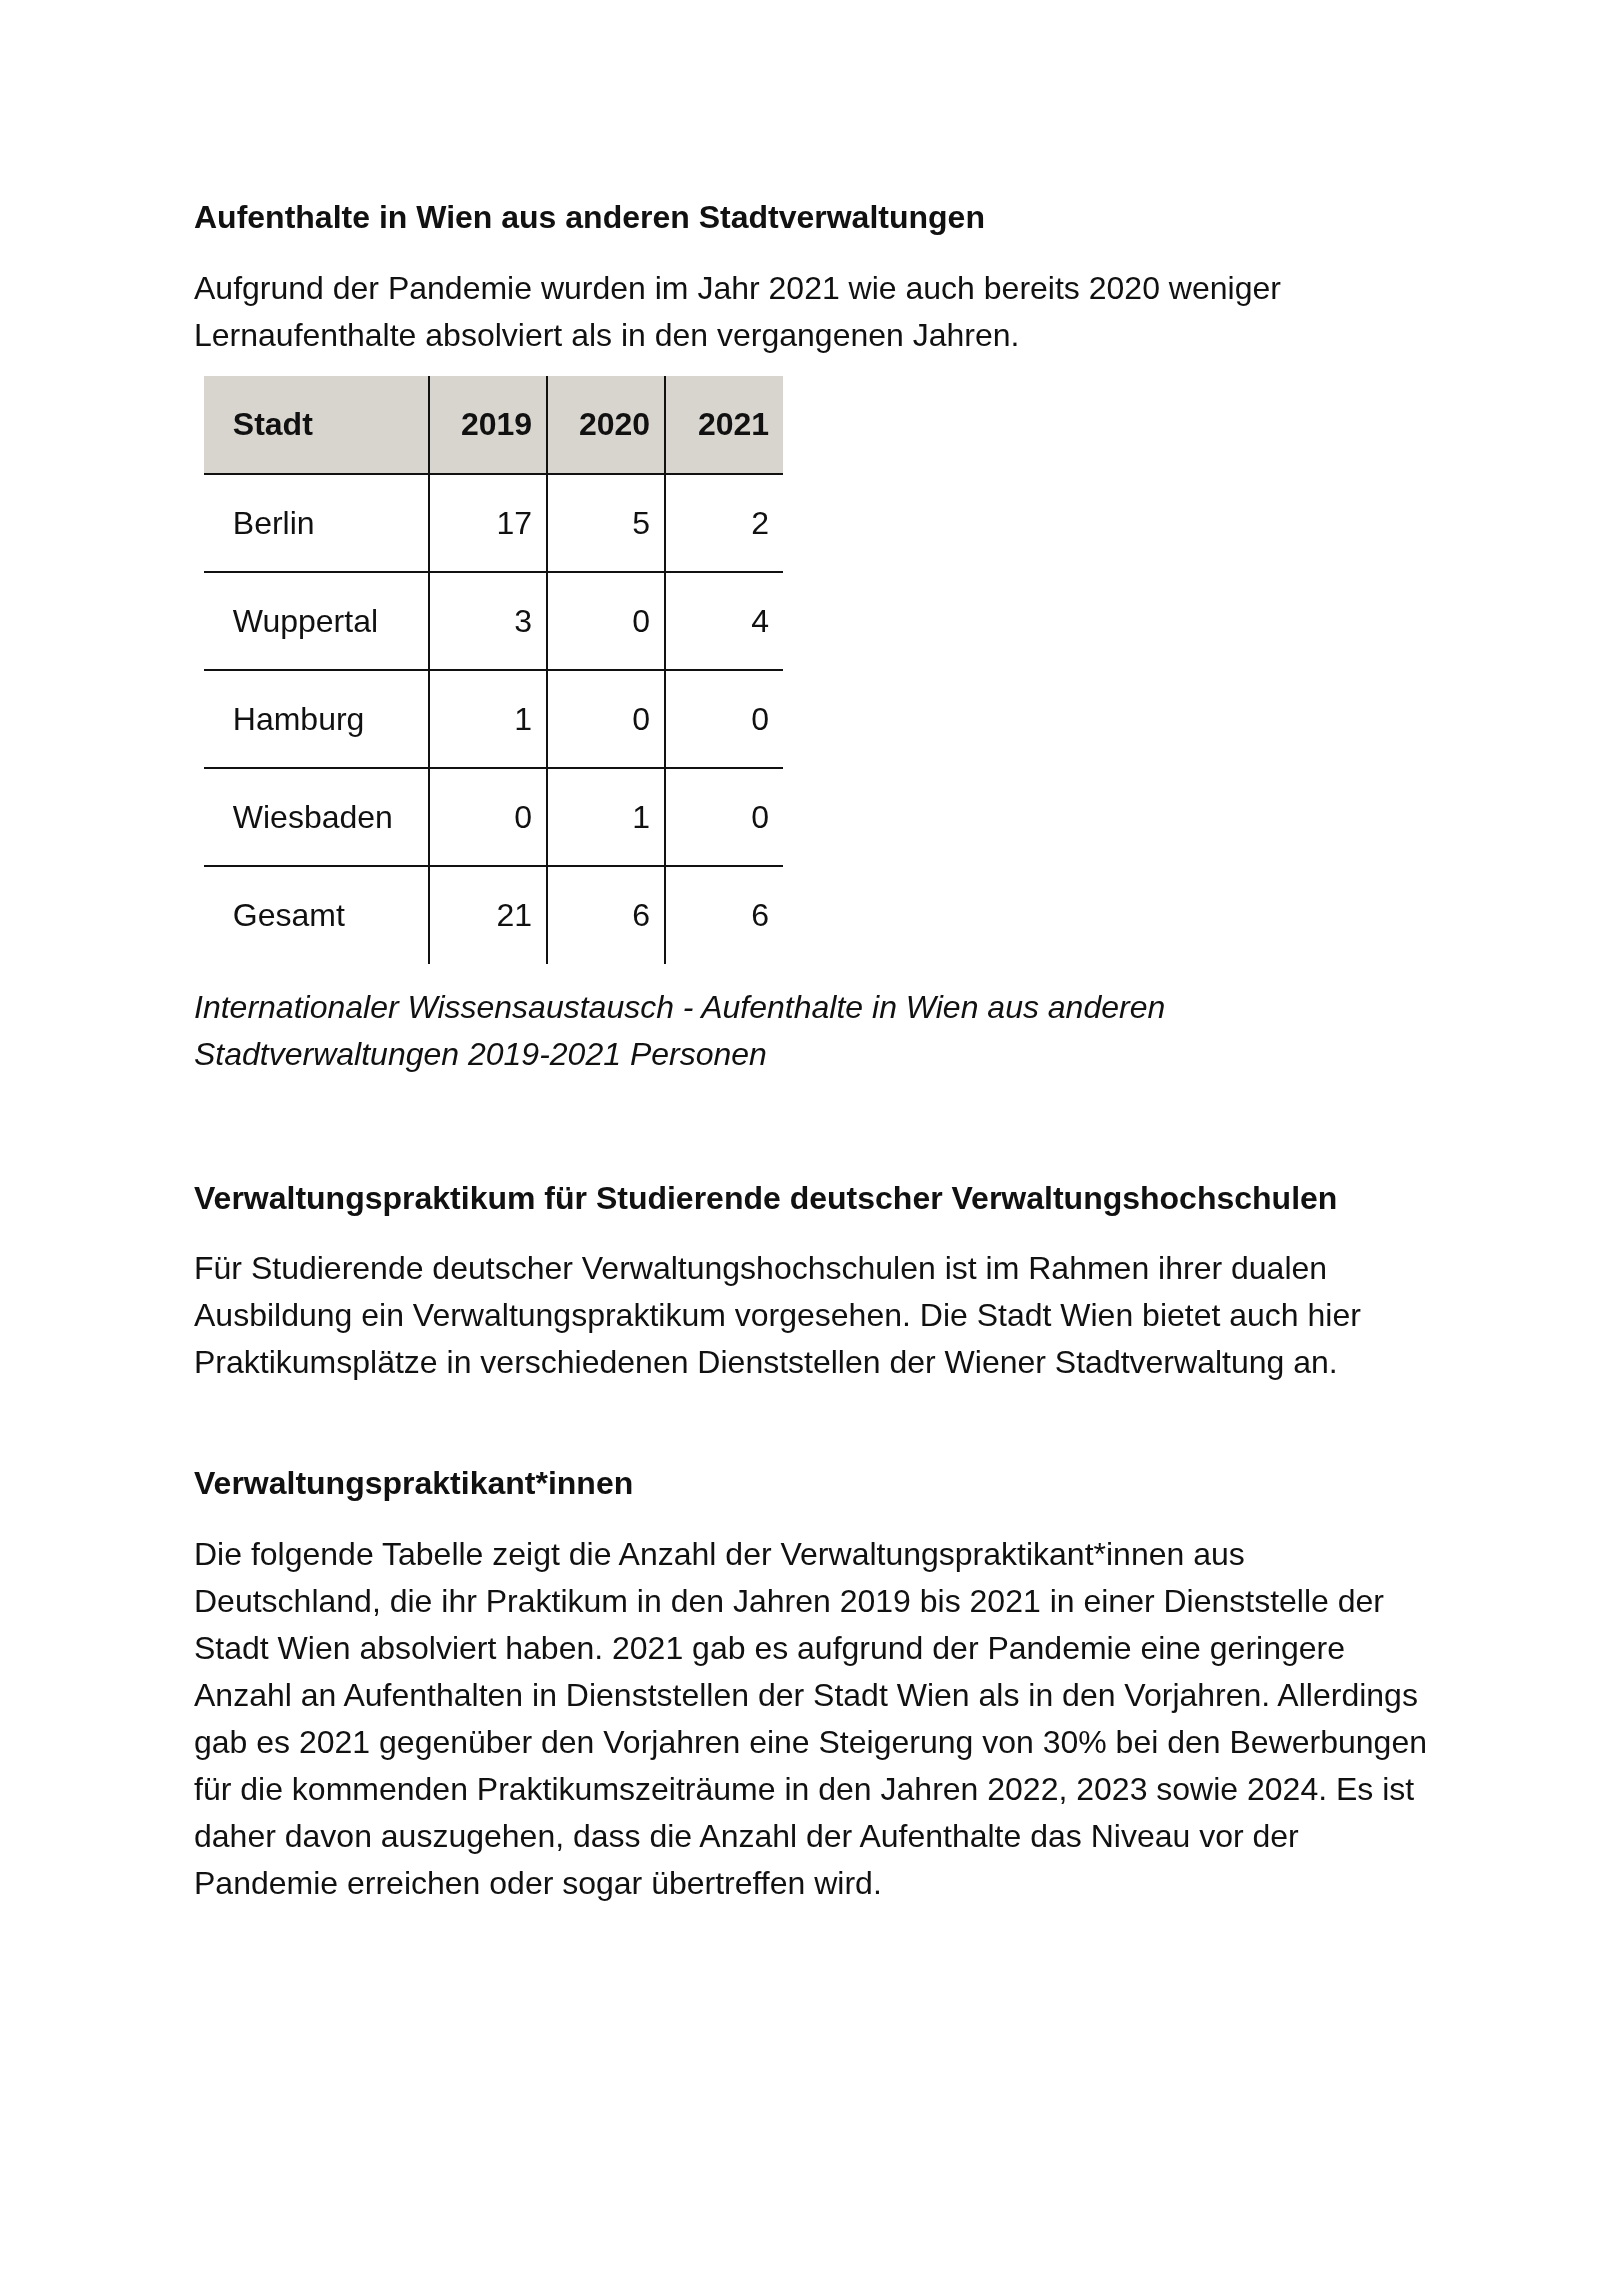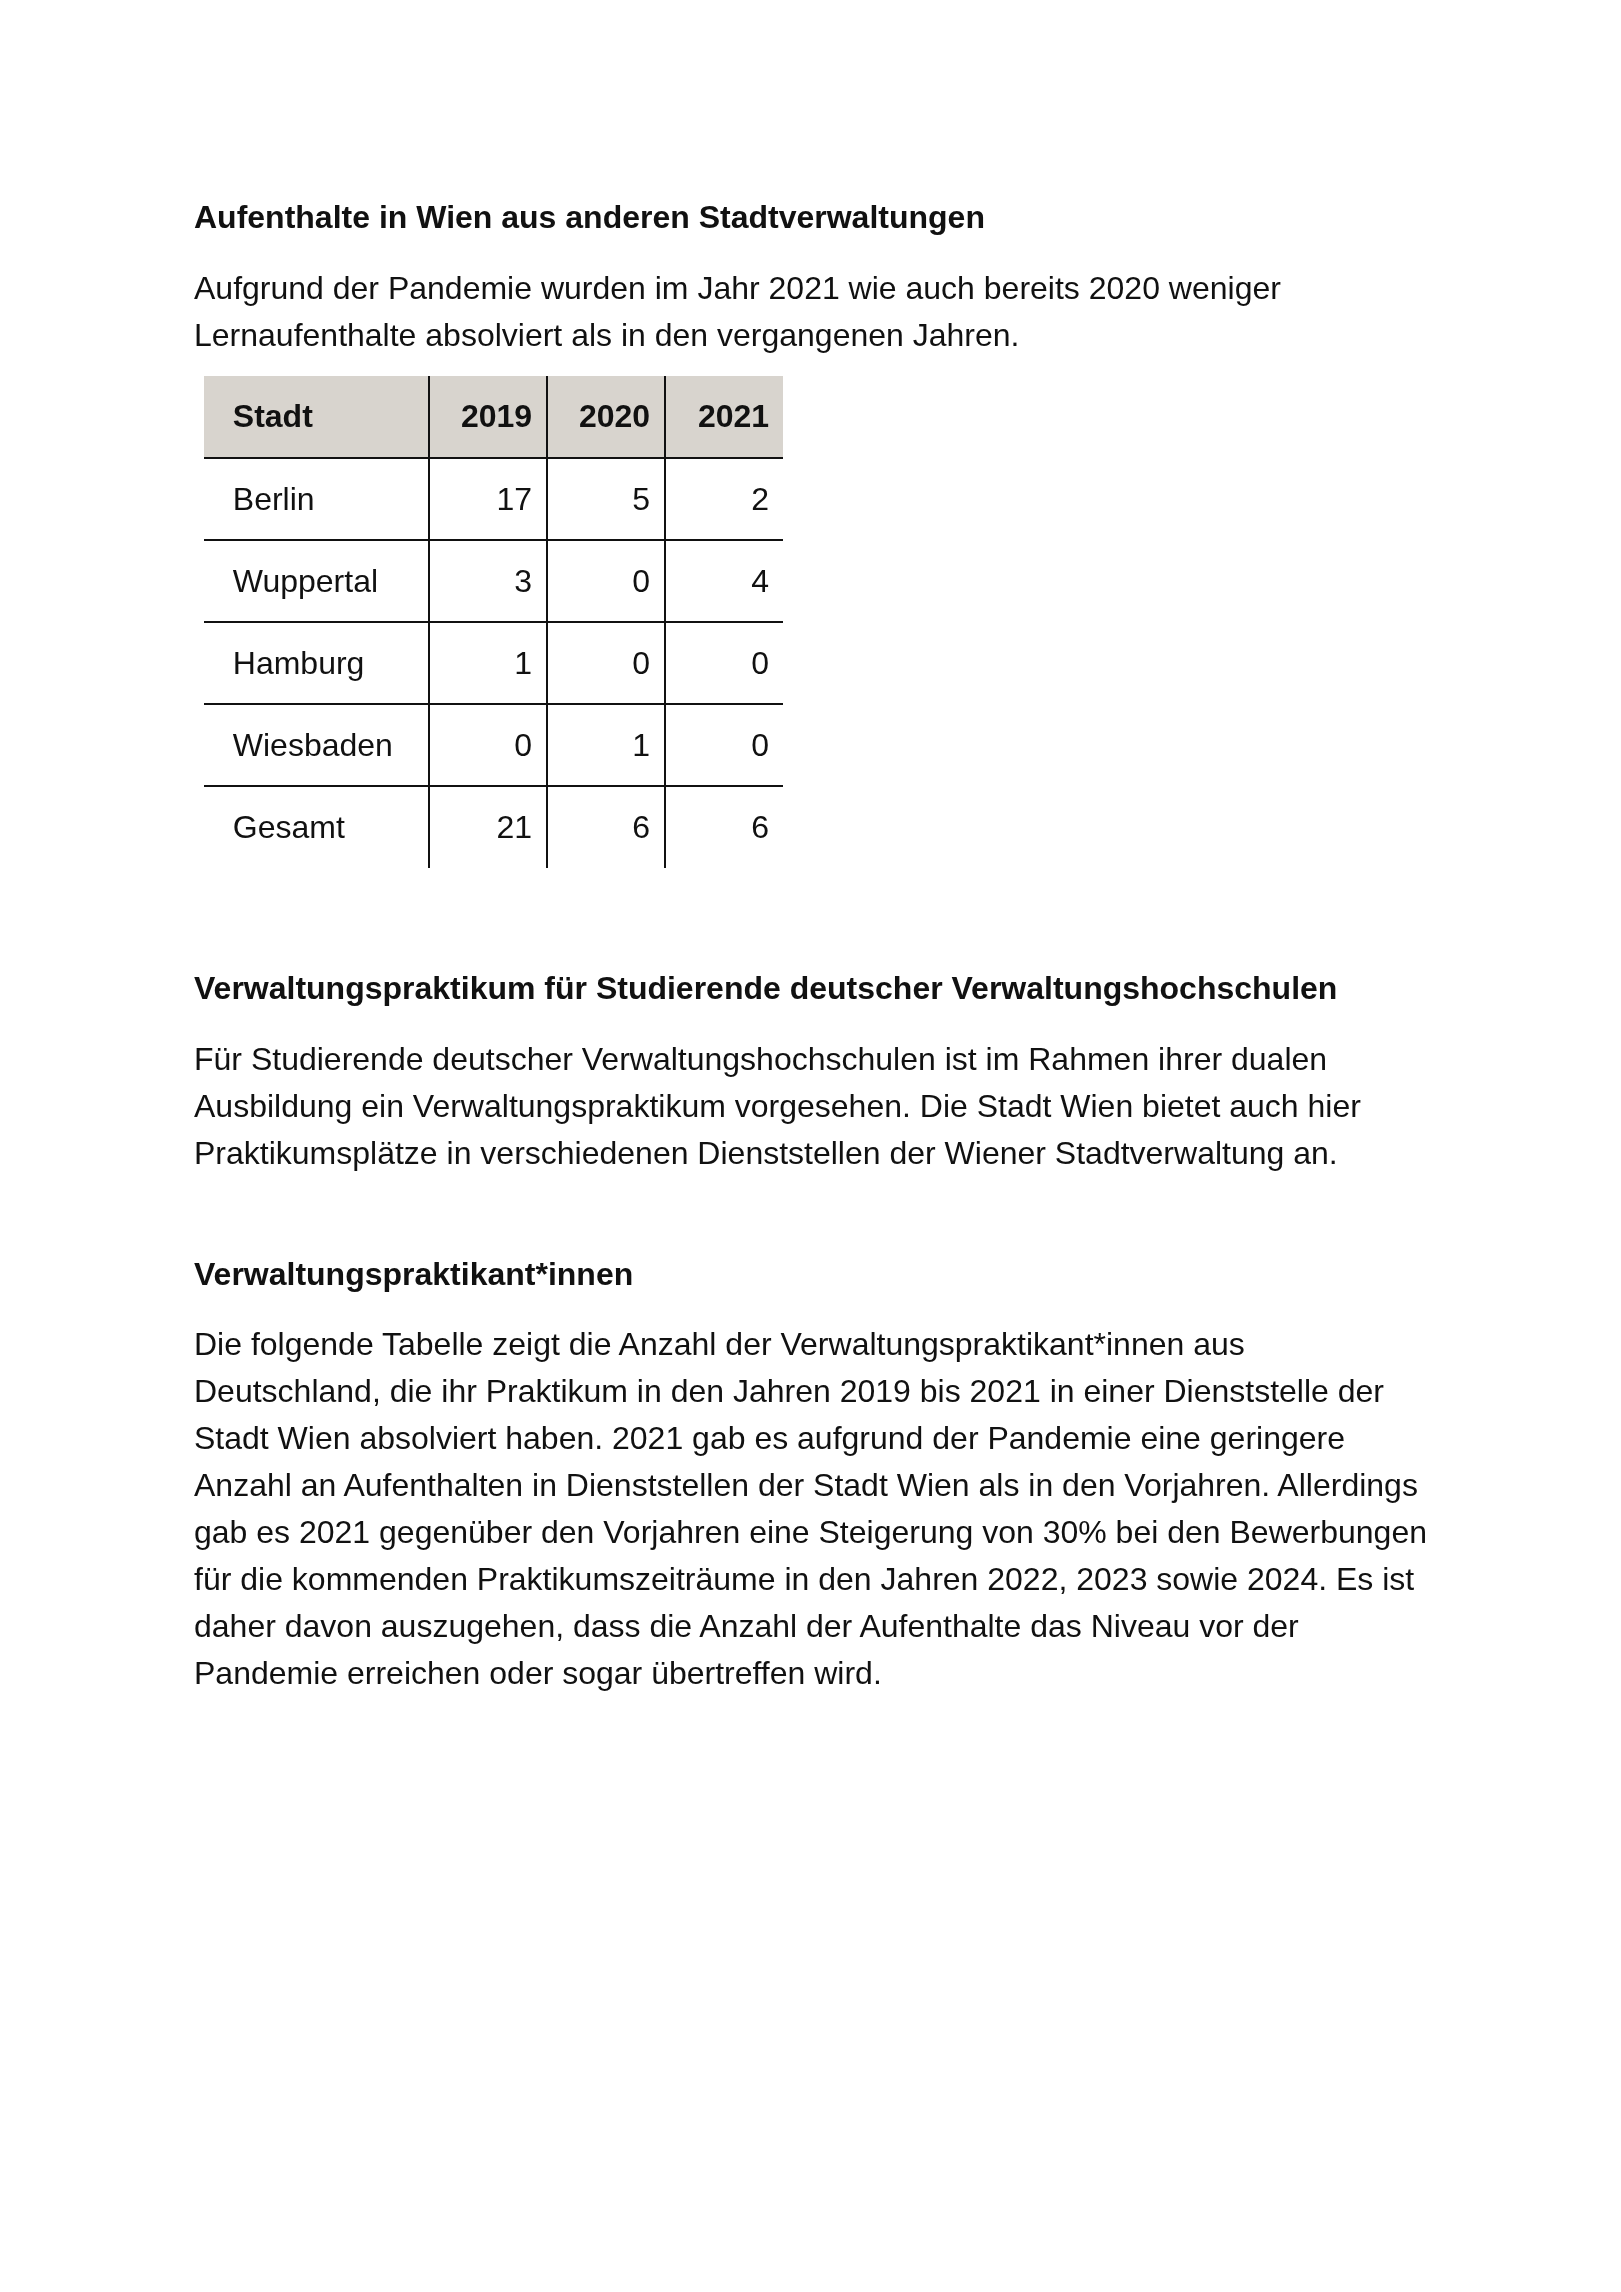--- a/index.html
+++ b/index.html
@@ -30,21 +30,21 @@
     margin-top: 23.5px;
   }
   table.data-table {
     border-collapse: collapse;
     table-layout: fixed;
     margin: 17.6px 0 0 9.8px;
     font-size: 32px;
   }
   .col-city  { width: 225px; }
   .col-year  { width: 118px; }
-  .data-table tr { height: 82px; }
+  .data-table tr { height: 98px; }
   .data-table th, .data-table td {
     vertical-align: middle;
     font-weight: 400;
   }
   .data-table thead th {
     background: var(--table-header-bg, #d8d4ce);
     font-weight: 700;
   }
   .cell-city {
     text-align: left;
@@ -118,20 +118,21 @@
       </tr>
       <tr>
         <td class="cell-city">Gesamt</td>
         <td class="cell-num">21</td>
         <td class="cell-num">6</td>
         <td class="cell-num">6</td>
       </tr>
     </tbody>
   </table>
 
+  <p class="table-caption">Internationaler Wissensaustausch - Aufenthalte in Wien aus anderen Stadtverwaltungen 2019-2021 Personen</p>
 
   <div class="section-heading h2">Verwaltungspraktikum für Studierende deutscher Verwaltungshochschulen</div>
 
   <p class="body-text">Für Studierende deutscher Verwaltungshochschulen ist im Rahmen ihrer dualen Ausbildung ein Verwaltungspraktikum vorgesehen. Die Stadt Wien bietet auch hier Praktikumsplätze in verschiedenen Dienststellen der Wiener Stadtverwaltung an.</p>
 
   <div class="section-heading h3">Verwaltungspraktikant*innen</div>
 
   <p class="body-text">Die folgende Tabelle zeigt die Anzahl der Verwaltungspraktikant*innen aus Deutschland, die ihr Praktikum in den Jahren 2019 bis 2021 in einer Dienststelle der Stadt Wien absolviert haben. 2021 gab es aufgrund der Pandemie eine geringere Anzahl an Aufenthalten in Dienststellen der Stadt Wien als in den Vorjahren. Allerdings gab es 2021 gegenüber den Vorjahren eine Steigerung von 30% bei den Bewerbungen für die kommenden Praktikumszeiträume in den Jahren 2022, 2023 sowie 2024. Es ist daher davon auszugehen, dass die Anzahl der Aufenthalte das Niveau vor der Pandemie erreichen oder sogar übertreffen wird.</p>
 
 </div>

